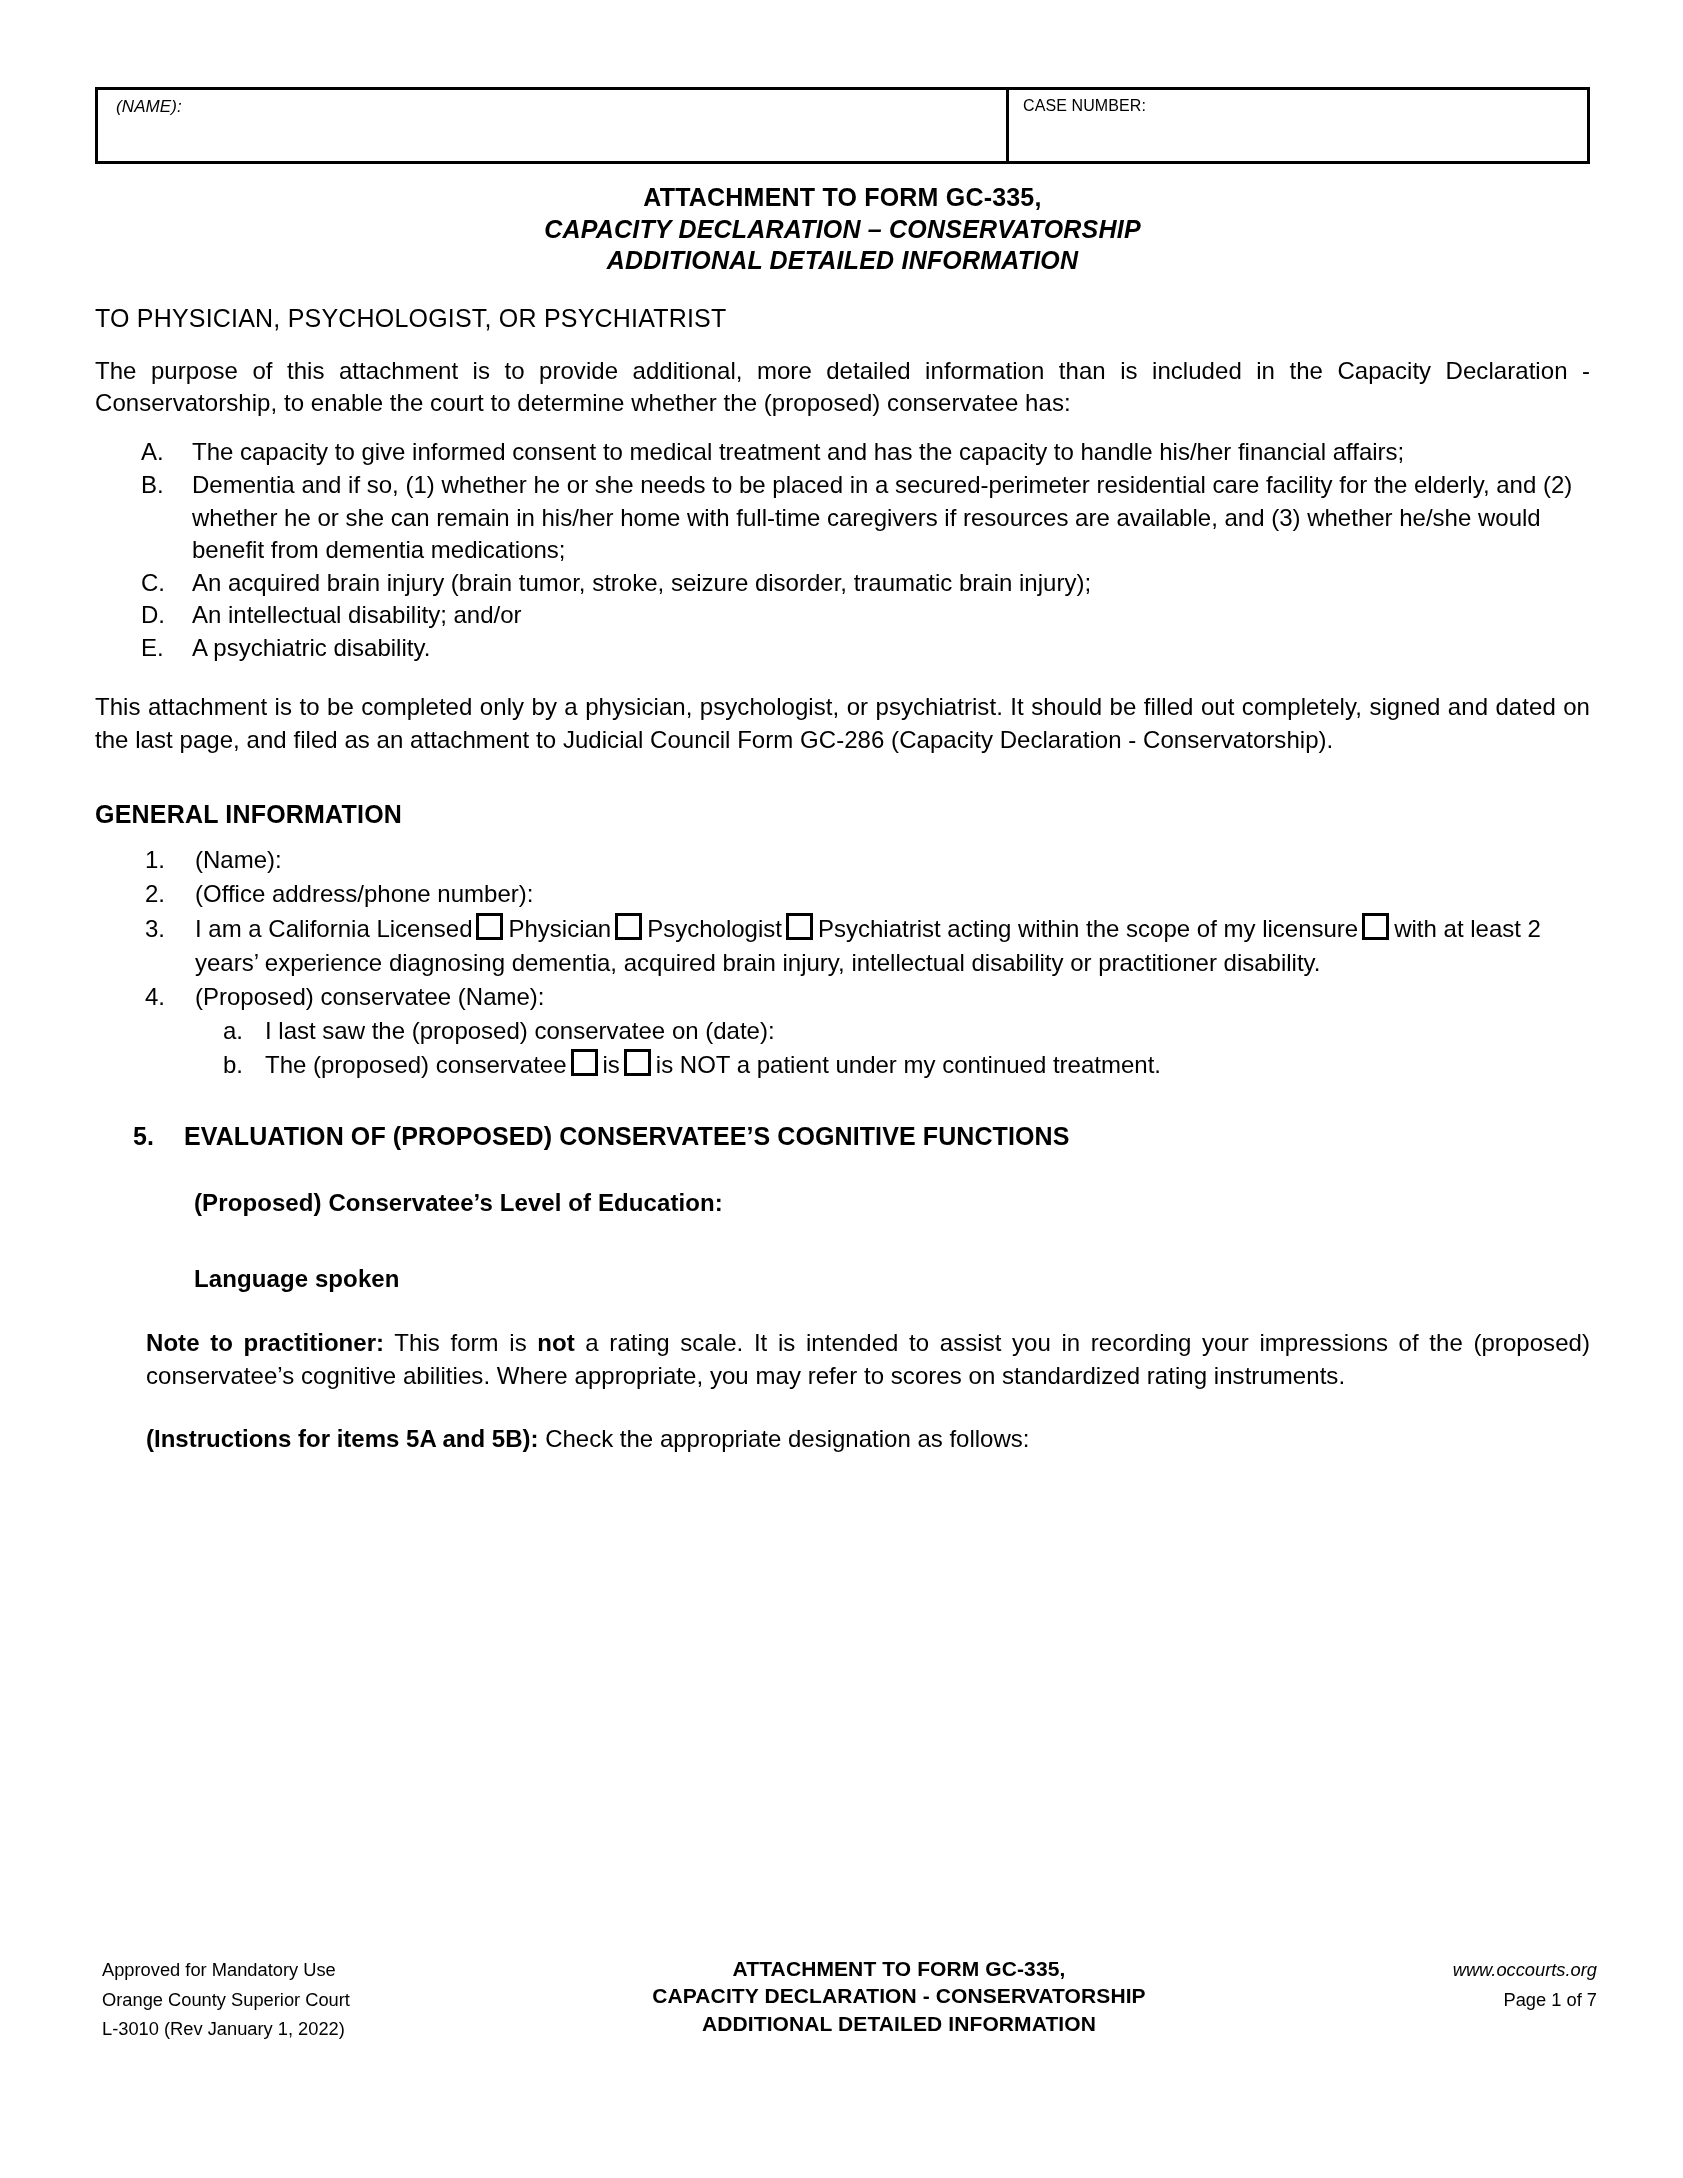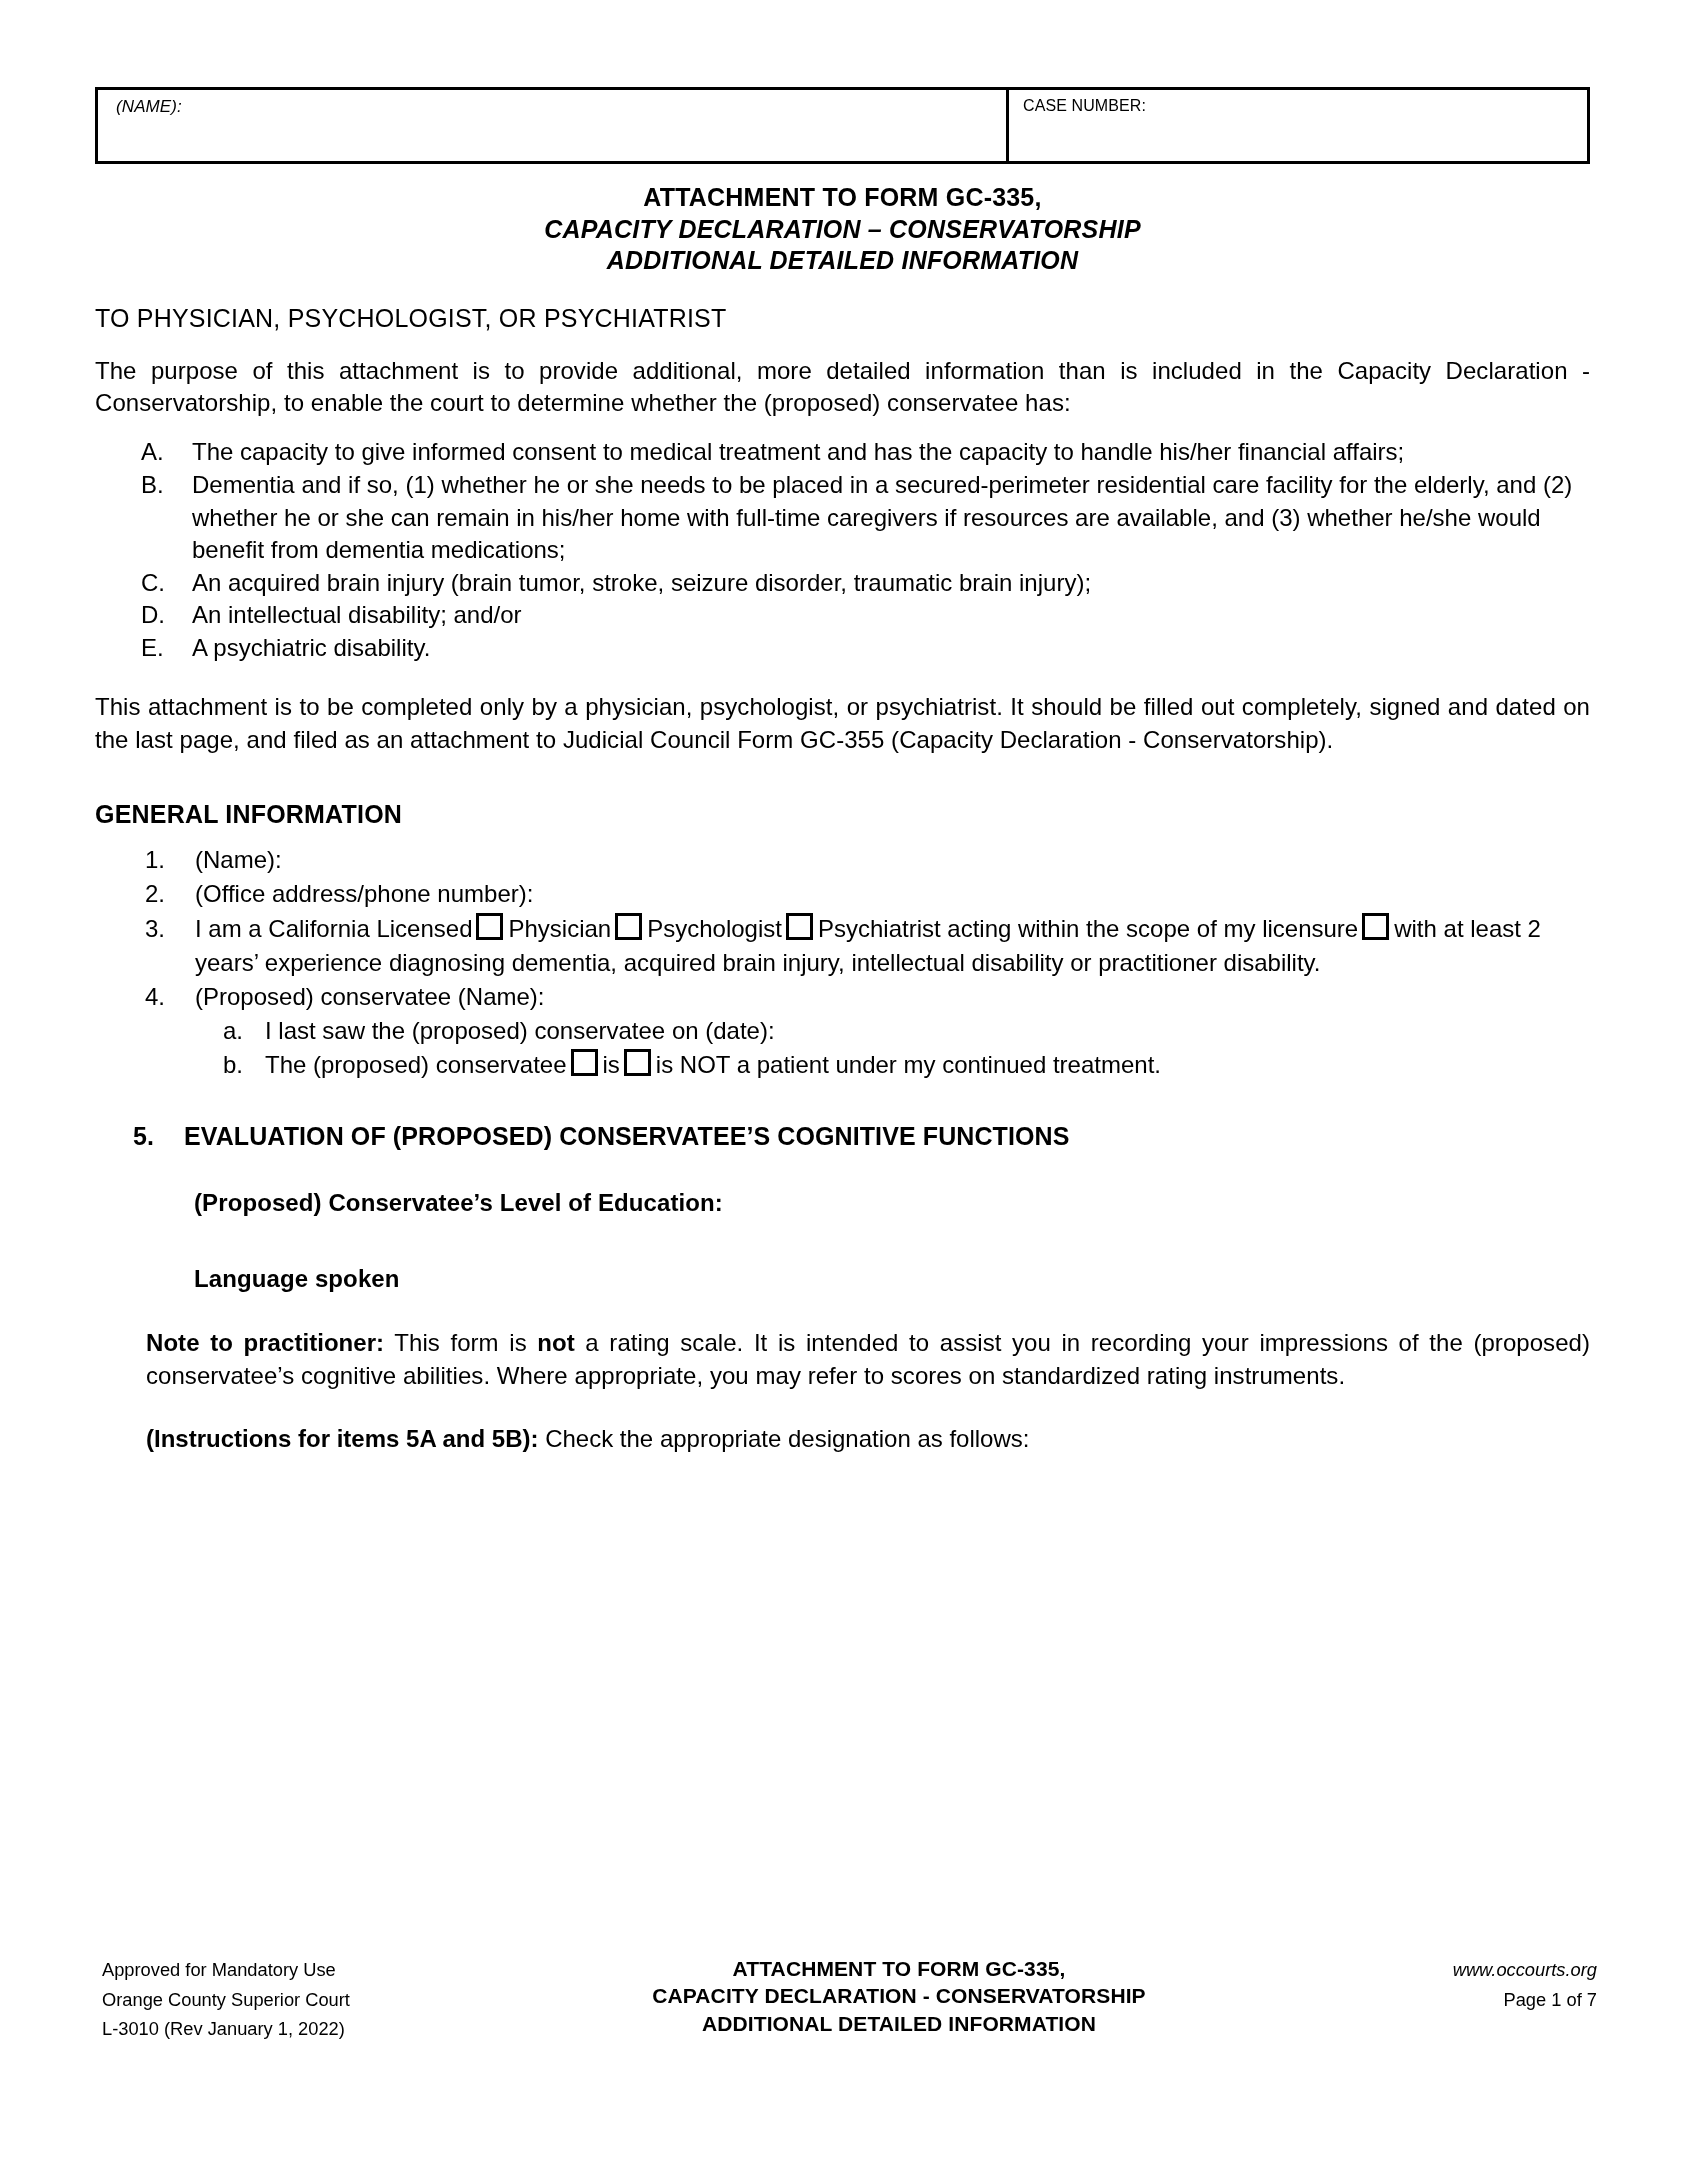--- a/index.html
+++ b/index.html
@@ -280,21 +280,21 @@
       <li>
         <span class="marker">D.</span>
         <span class="itemtext">An intellectual disability; and/or</span>
       </li>
       <li>
         <span class="marker">E.</span>
         <span class="itemtext">A psychiatric disability.</span>
       </li>
     </ol>
 
-    <p class="body tight">This attachment is to be completed only by a physician, psychologist, or psychiatrist. It should be filled out completely, signed and dated on the last page, and filed as an attachment to Judicial Council Form GC-355 (Capacity Declaration - Conservatorship).</p>
+    <p class="body tight">This attachment is to be completed only by a physician, psychologist, or psychiatrist. It should be filled out completely, signed and dated on the last page, and filed as an attachment to Judicial Council Form GC-286 (Capacity Declaration - Conservatorship).</p>
 
     <h2 class="section-head-bold">GENERAL INFORMATION</h2>
 
     <ol class="numbered">
 
       <li>
         <span class="num">1.</span>
         <span class="itembody">(Name):</span>
       </li>
 

